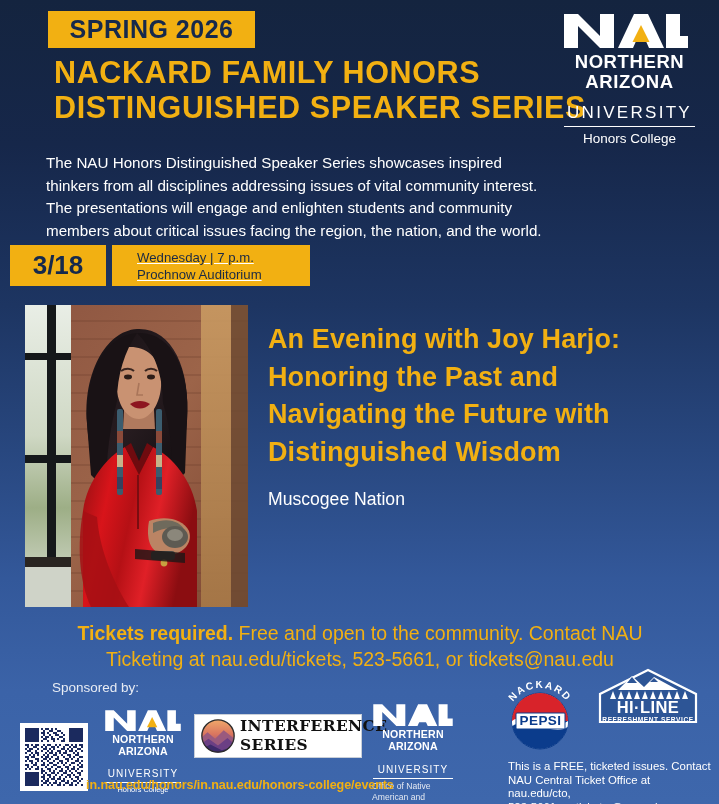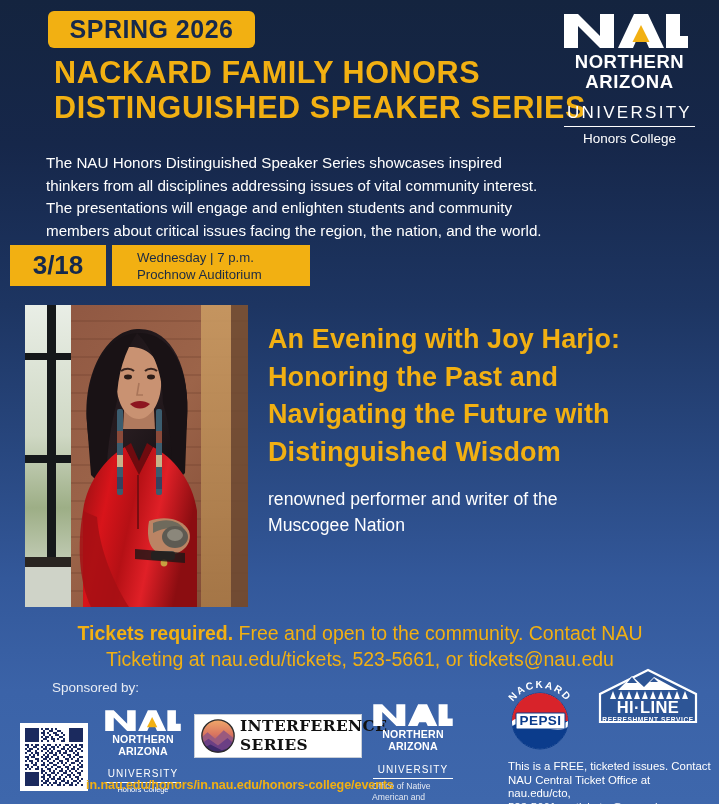--- a/index.html
+++ b/index.html
@@ -16,21 +16,21 @@
       #28477f 56%, #33589a 72%, #3b63a8 86%, #3e67ac 100%);
     color: #ffffff;
     overflow: hidden;
   }
 
   
   .spring-badge {
     position: absolute; left: 48px; top: 11px;
     width: 207px; height: 37px;
     background: #f2b012;
-    display: flex; align-items: center; justify-content: center; border-radius: 6px;
+    display: flex; align-items: center; justify-content: center;
   }
   .spring-badge span {
     color: #16294c; font-weight: bold; font-size: 25px;
     letter-spacing: 0.5px; white-space: nowrap;
   }
   .series-title {
     position: absolute; left: 54px; top: 55px; width: 530px;
   }
   .series-title div {
     color: #f2b012; font-weight: bold; font-size: 30.5px;
@@ -63,20 +63,21 @@
     width: 96px; height: 41px; background: #f2b012;
     display: flex; align-items: center; justify-content: center;
   }
   .date-badge span {
     color: #16294c; font-weight: bold; font-size: 26px;
   }
   .date-detail {
     position: absolute; left: 112px; top: 245px;
     width: 198px; height: 41px; background: #f2b012;
     padding: 5px 0 0 25px;
+    text-decoration: underline;
   }
   .date-detail div {
     color: #1b2a44; font-size: 13.2px; line-height: 16.5px; white-space: nowrap;
   }
 
   
   .photo {
     position: absolute; left: 25px; top: 305px;
     width: 223px; height: 302px;
     background: #8a6a52; overflow: hidden;
@@ -311,21 +312,20 @@
     </svg>
   </div>
 
   <div class="event-title">
     <div>An Evening with Joy Harjo:</div>
     <div>Honoring the Past and</div>
     <div>Navigating the Future with</div>
     <div>Distinguished Wisdom</div>
   </div>
   <div class="event-sub">
-    <div>renowned performer and writer of the</div>
     <div>Muscogee Nation</div>
   </div>
 
   <div class="tickets">
     <div><b>Tickets required.</b><span> Free and open to the community. Contact NAU</span></div>
     <div>Ticketing at nau.edu/tickets, 523-5661, or tickets@nau.edu</div>
   </div>
 
   <div class="sponsored">Sponsored by:</div>
 

